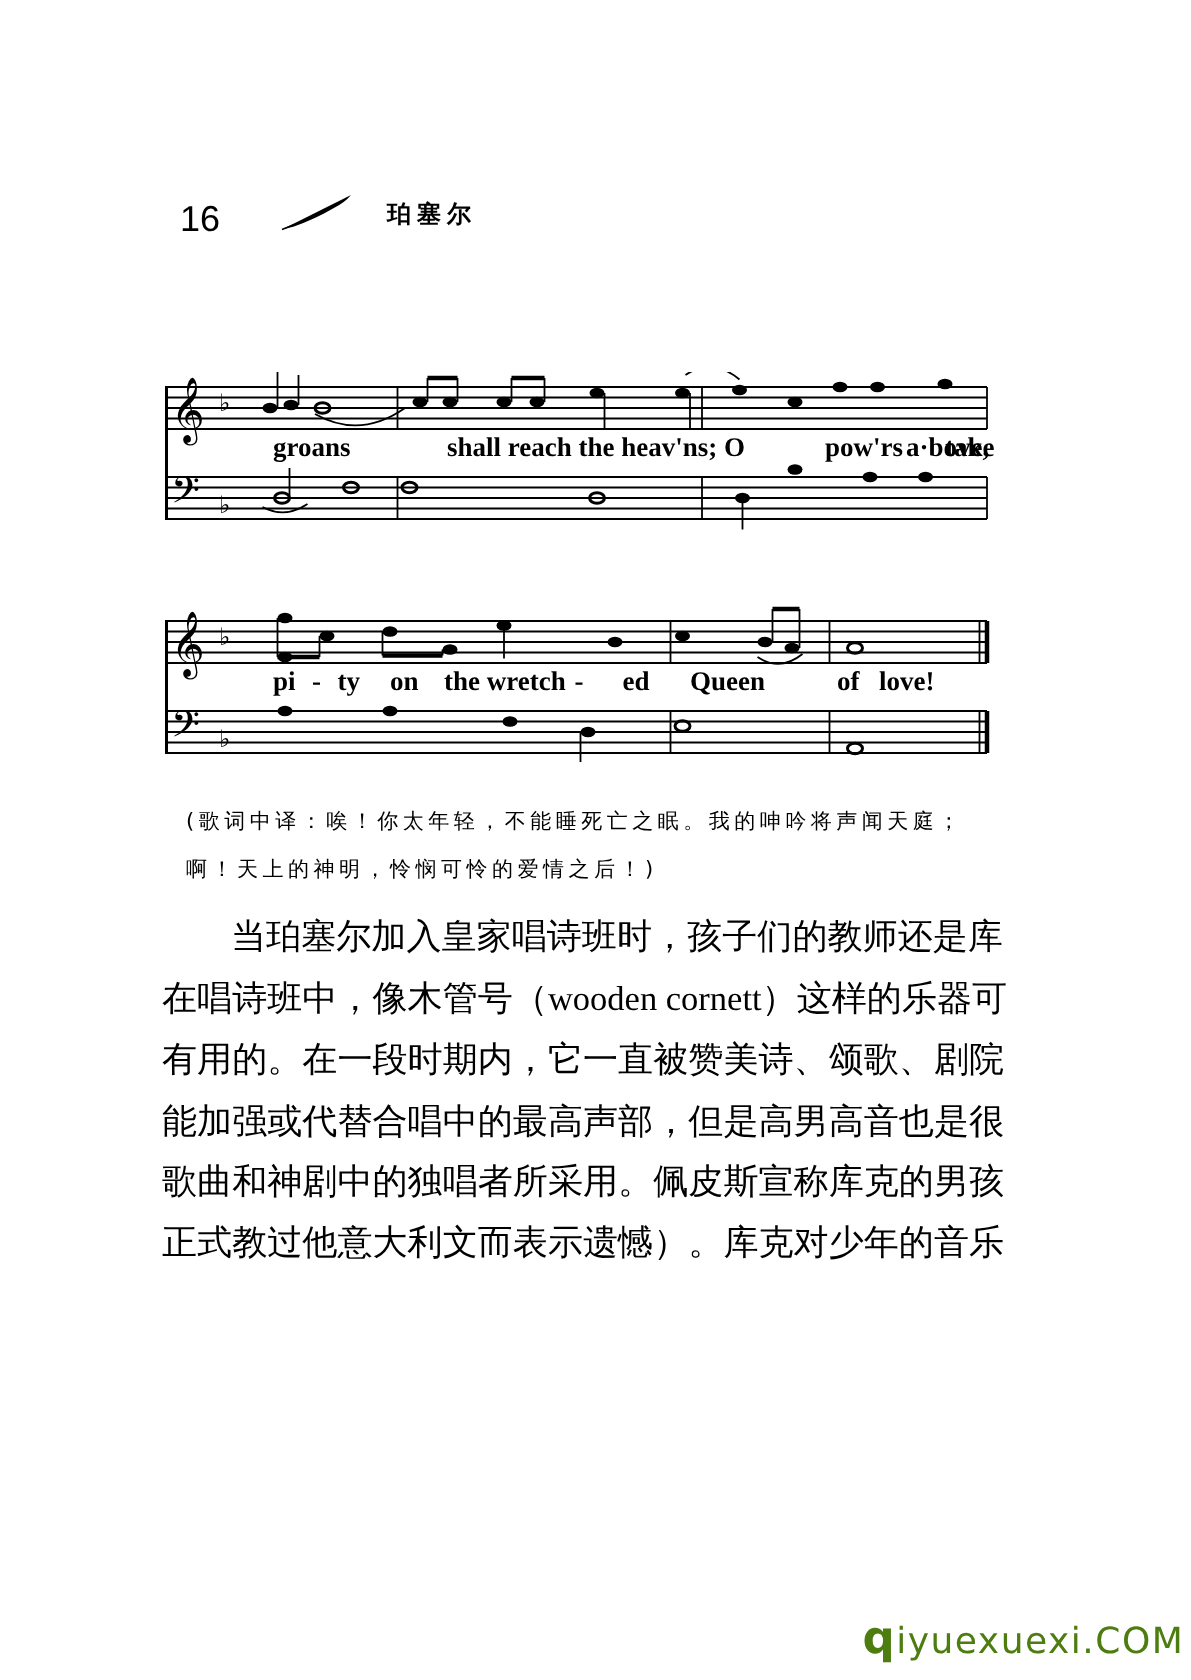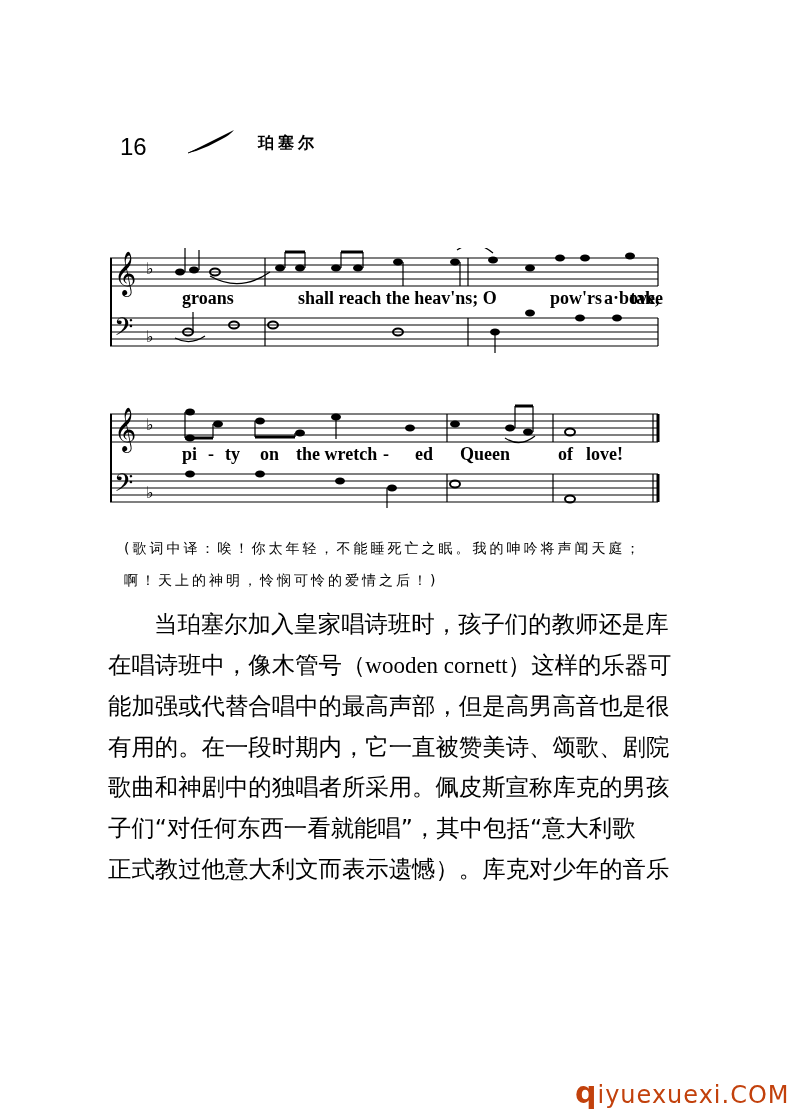--- a/index.html
+++ b/index.html
@@ -14,21 +14,21 @@
   .system svg { position:absolute; left:0; top:0; }
   .lyric { position:absolute; font-family:"Liberation Serif", serif; font-weight:bold; font-size:18px; white-space:nowrap; }
 
   .footnote { position:absolute; left:108px; width:600px; font-size:14px; letter-spacing:3px; line-height:32px;margin-left:16px; }
   .footnote p { margin:0; white-space:nowrap; }
 
   .body-text { position:absolute; left:108px; top:604px; width:560px; font-size:23.4px; line-height:40.6px; }
   .body-text p { margin:0; white-space:nowrap; }
   .latin { font-family:"Liberation Serif", serif; font-size:23px; }
 
-  .watermark { position:absolute; left:575px; top:1075px; font-size:24px; color:#c2410c; white-space:nowrap; letter-spacing:1px; }
+  .watermark { position:absolute; left:575px; top:1075px; font-size:24px; color:#4d7c0f; white-space:nowrap; letter-spacing:1px; }
   .watermark .q { font-weight:bold; font-size:30px; }
 </style>
 </head>
 <body>
 
 <div class="header">
   <span class="page-num">16</span>
   <svg class="quill" viewBox="0 0 50 26">
     <path d="M2 24 Q14 18 26 12 Q38 6 48 1 Q44 6 36 10 Q24 17 10 22 Z" fill="#000"></path>
     <line x1="2" y1="24" x2="12" y2="20" stroke="#000" stroke-width="1"></line>
@@ -188,22 +188,21 @@
 </div>
 
 <div class="footnote" style="top:532px;">
   <p>(歌词中译：唉！你太年轻，不能睡死亡之眠。我的呻吟将声闻天庭；</p>
   <p>啊！天上的神明，怜悯可怜的爱情之后！)</p>
 </div>
 
 <div class="body-text">
   <p style="text-indent:46px;"><span>当珀塞尔加入皇家唱诗班时，孩子们的教师还是库</span></p>
   <p><span>在唱诗班中，像木管号（</span><span class="latin">wooden cornett</span><span>）这样的乐器可</span></p>
+  <p><span>有用的。在一段时期内，它一直被赞美诗、颂歌、剧院</span></p>
   <p><span>能加强或代替合唱中的最高声部，但是高男高音也是很</span></p>
-  <p><span>有用的。在一段时期内，它一直被赞美诗、颂歌、剧院</span></p>
   <p><span>歌曲和神剧中的独唱者所采用。佩皮斯宣称库克的男孩</span></p>
-  <p><span>子们“对任何东西一看就能唱”，其中包括“意大利歌</span></p>
   <p><span>正式教过他意大利文而表示遗憾）。库克对少年的音乐</span></p>
 </div>
 
 <div class="watermark">
   <span class="q">q</span><span>iyuexuexi.COM</span>
 </div>
 
 </body></html>

